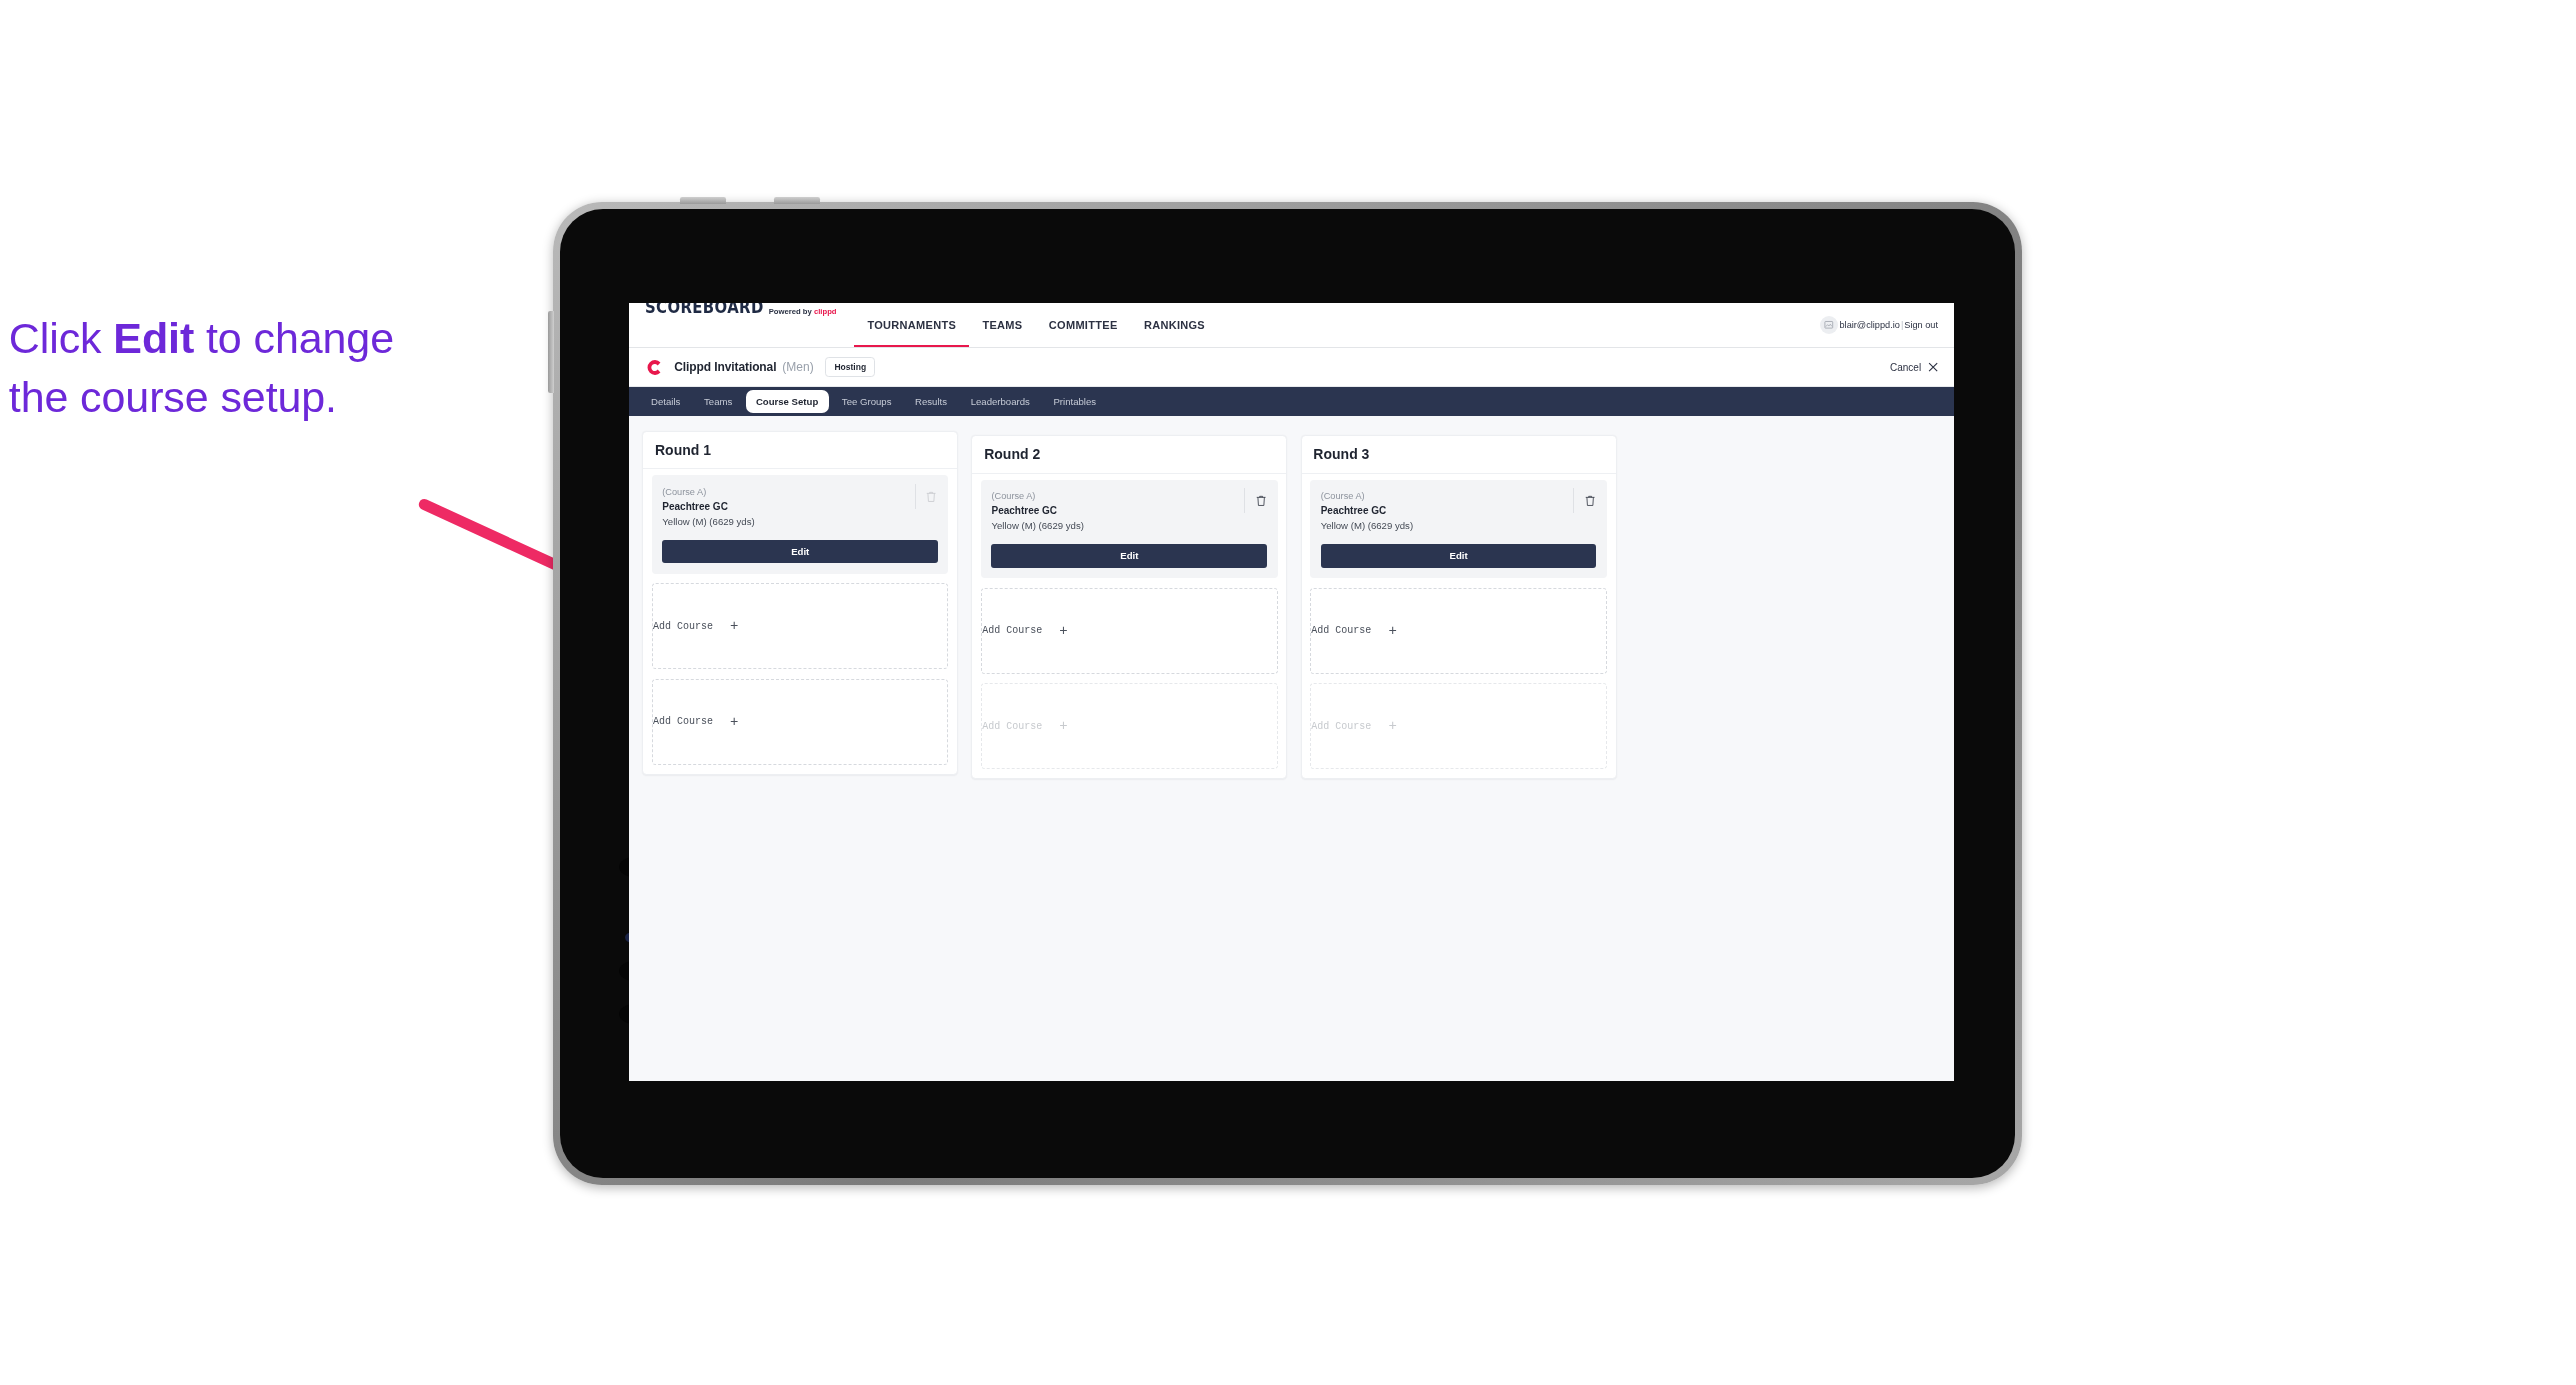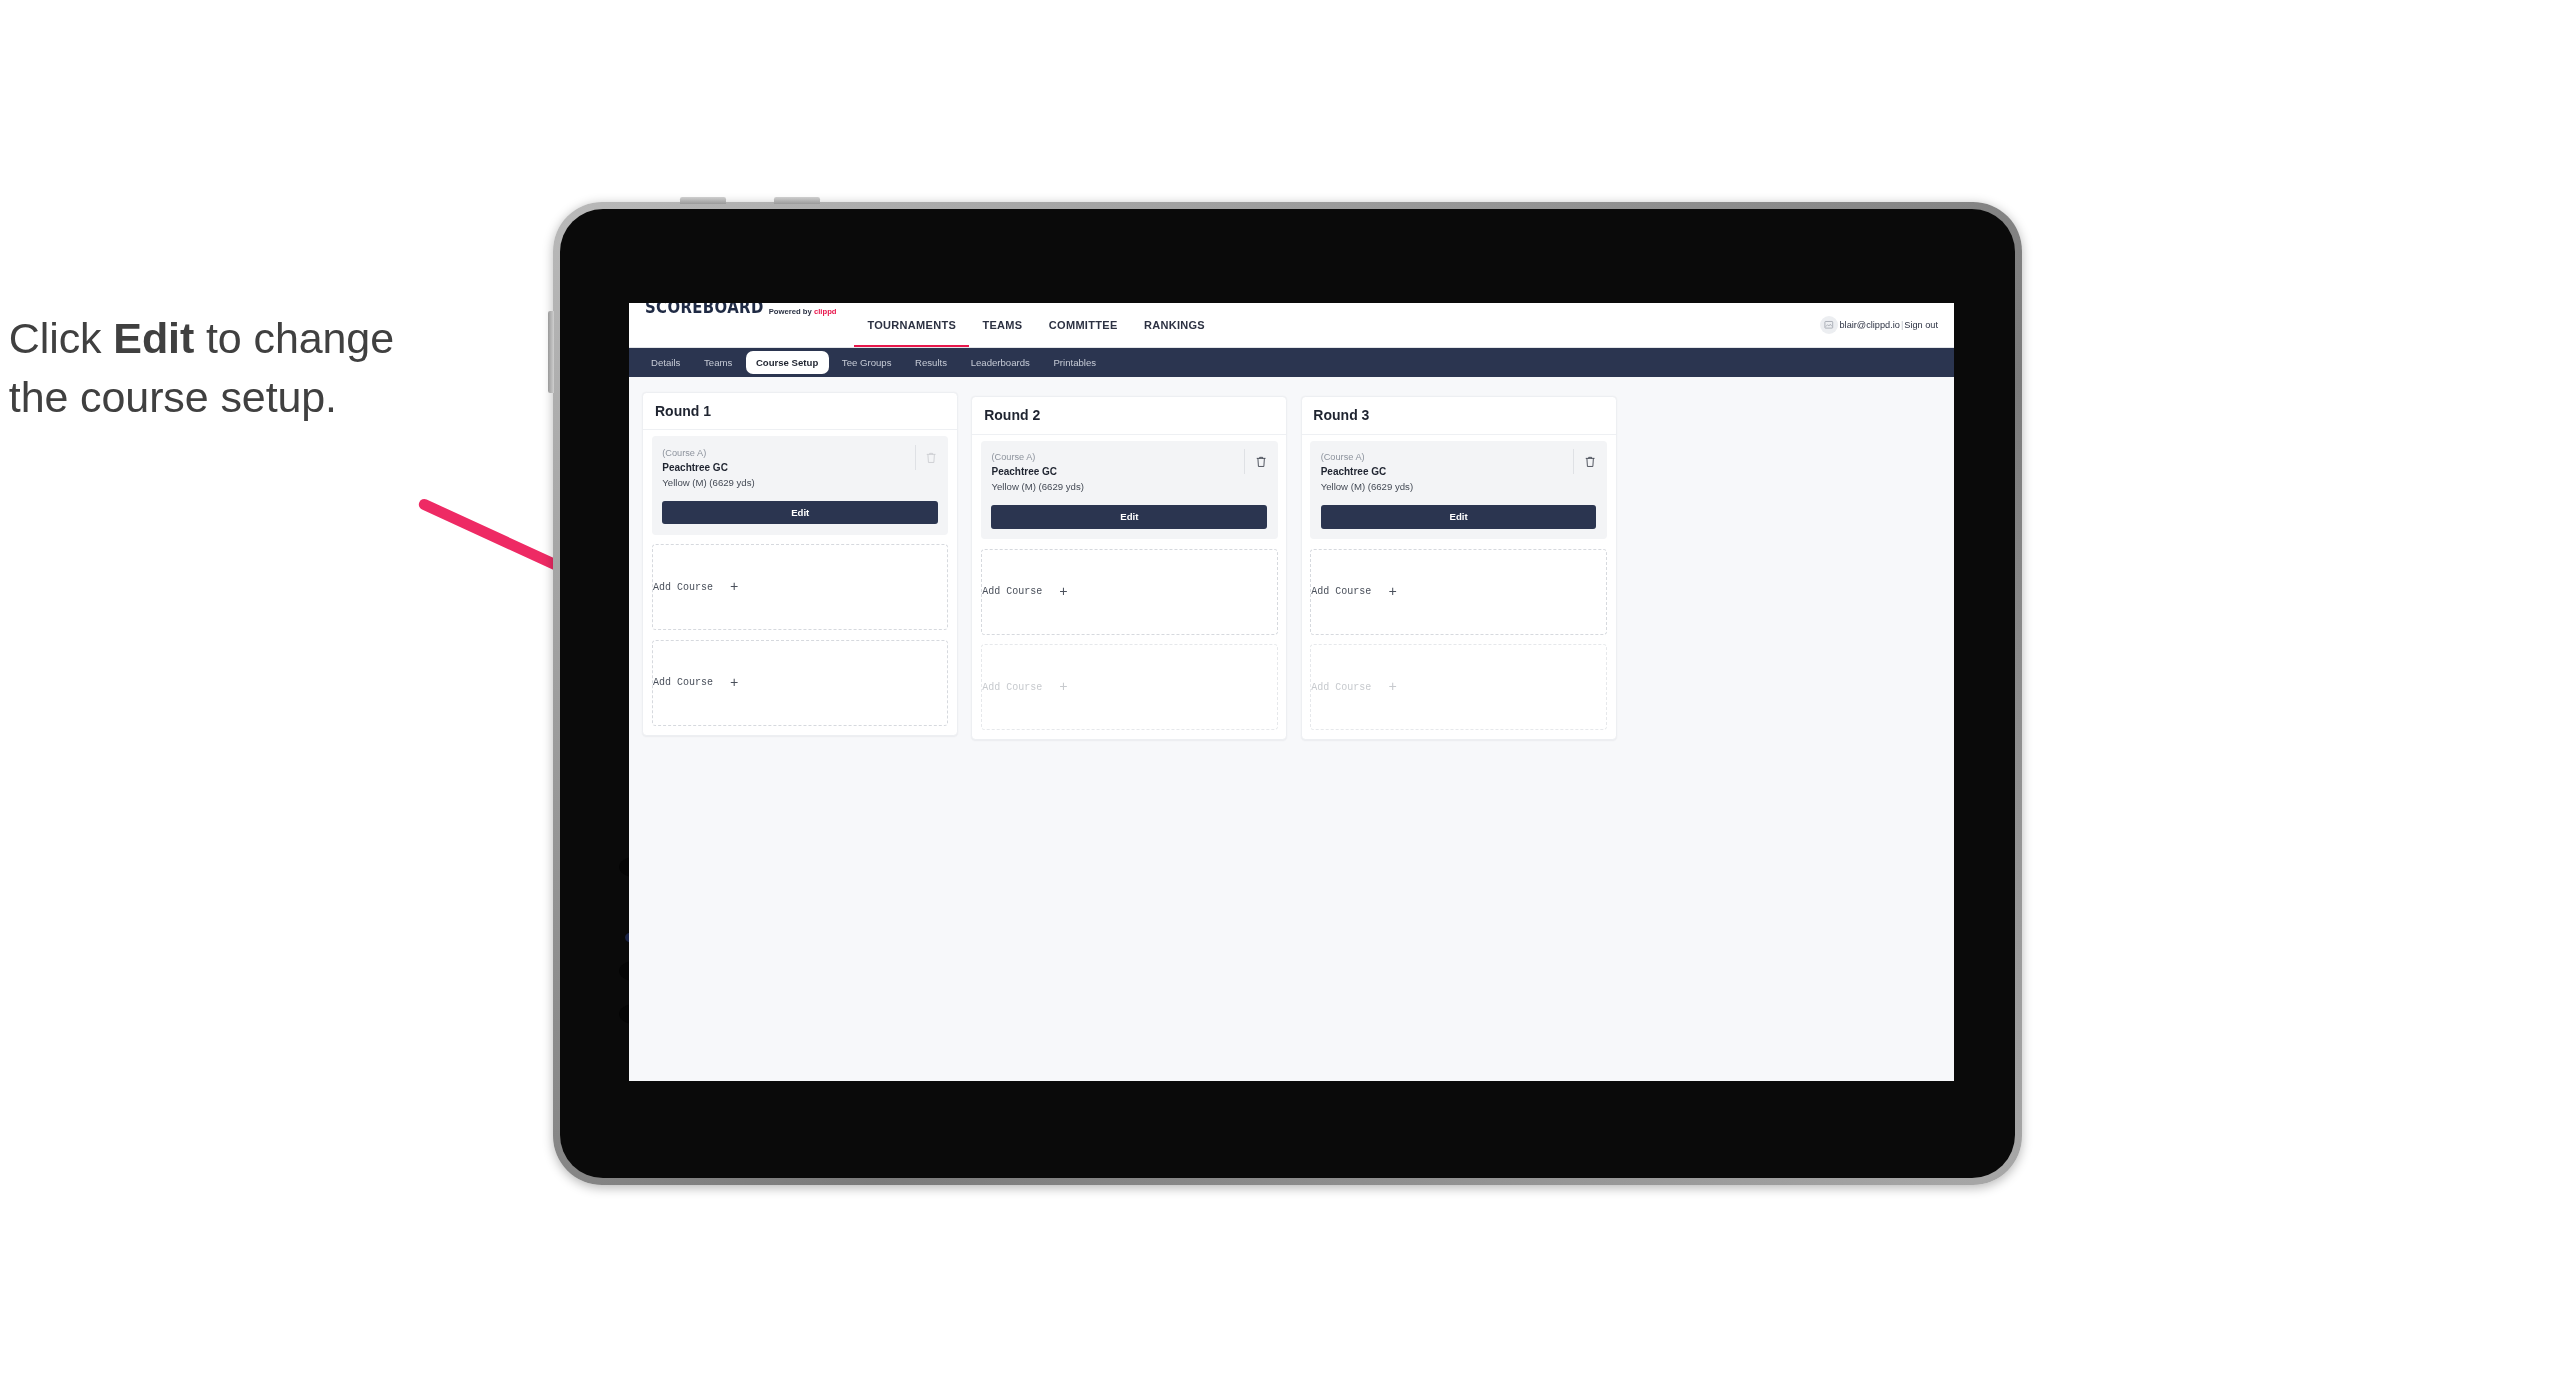--- a/index.html
+++ b/index.html
@@ -17,21 +17,21 @@
   }
 
   
   #annotation {
     position: absolute;
     left: 8.8px;
     top: 309px;
     width: 412px;
     font-size: 43px;
     line-height: 1.38;
-    color: #404040;
+    color: #6d28d9;
     font-family: "Liberation Sans", sans-serif;
     letter-spacing: -0.1px;
   }
   #annotation .bold { font-weight: 700; }
 
   #arrow-svg {
     position: absolute;
     left: 383px;
     top: 456px;
     width: 309px;
@@ -401,20 +401,34 @@
           <rect x="1.5" y="2.5" width="13" height="11" rx="1" fill="none" stroke="currentColor" stroke-width="1.3"></rect>
           <path d="M3 11l3-3.2 2.2 2.3L10.6 7 13 10.5" fill="none" stroke="currentColor" stroke-width="1.2"></path>
         </svg>
       </div>
       <span>blair@clippd.io</span>
       <span class="sep">|</span>
       <span class="signout">Sign out</span>
     </div>
   </div>
 
+  <div class="tourneyhdr">
+    <svg class="clippd-c" viewBox="0 0 32 32">
+      <path d="M26 7.6A12.5 12.5 0 1 0 26 24.4l-4.6-5.1a5.9 5.9 0 1 1 0-6.6z" fill="#e8174c"></path>
+    </svg>
+    <span class="tname">Clippd Invitational</span>
+    <span class="tgender">(Men)</span>
+    <span class="hosting-badge">Hosting</span>
+    <div class="cancel">
+      <span>Cancel</span>
+      <svg width="10.3" height="10.3" viewBox="0 0 14 14">
+        <path d="M1.5 1.5 L12.5 12.5 M12.5 1.5 L1.5 12.5" stroke="#2c3142" stroke-width="1.5" fill="none"></path>
+      </svg>
+    </div>
+  </div>
 
   <div class="tabstrip">
     <div class="tab">Details</div>
     <div class="tab">Teams</div>
     <div class="tab active">Course Setup</div>
     <div class="tab">Tee Groups</div>
     <div class="tab">Results</div>
     <div class="tab">Leaderboards</div>
     <div class="tab">Printables</div>
   </div>

